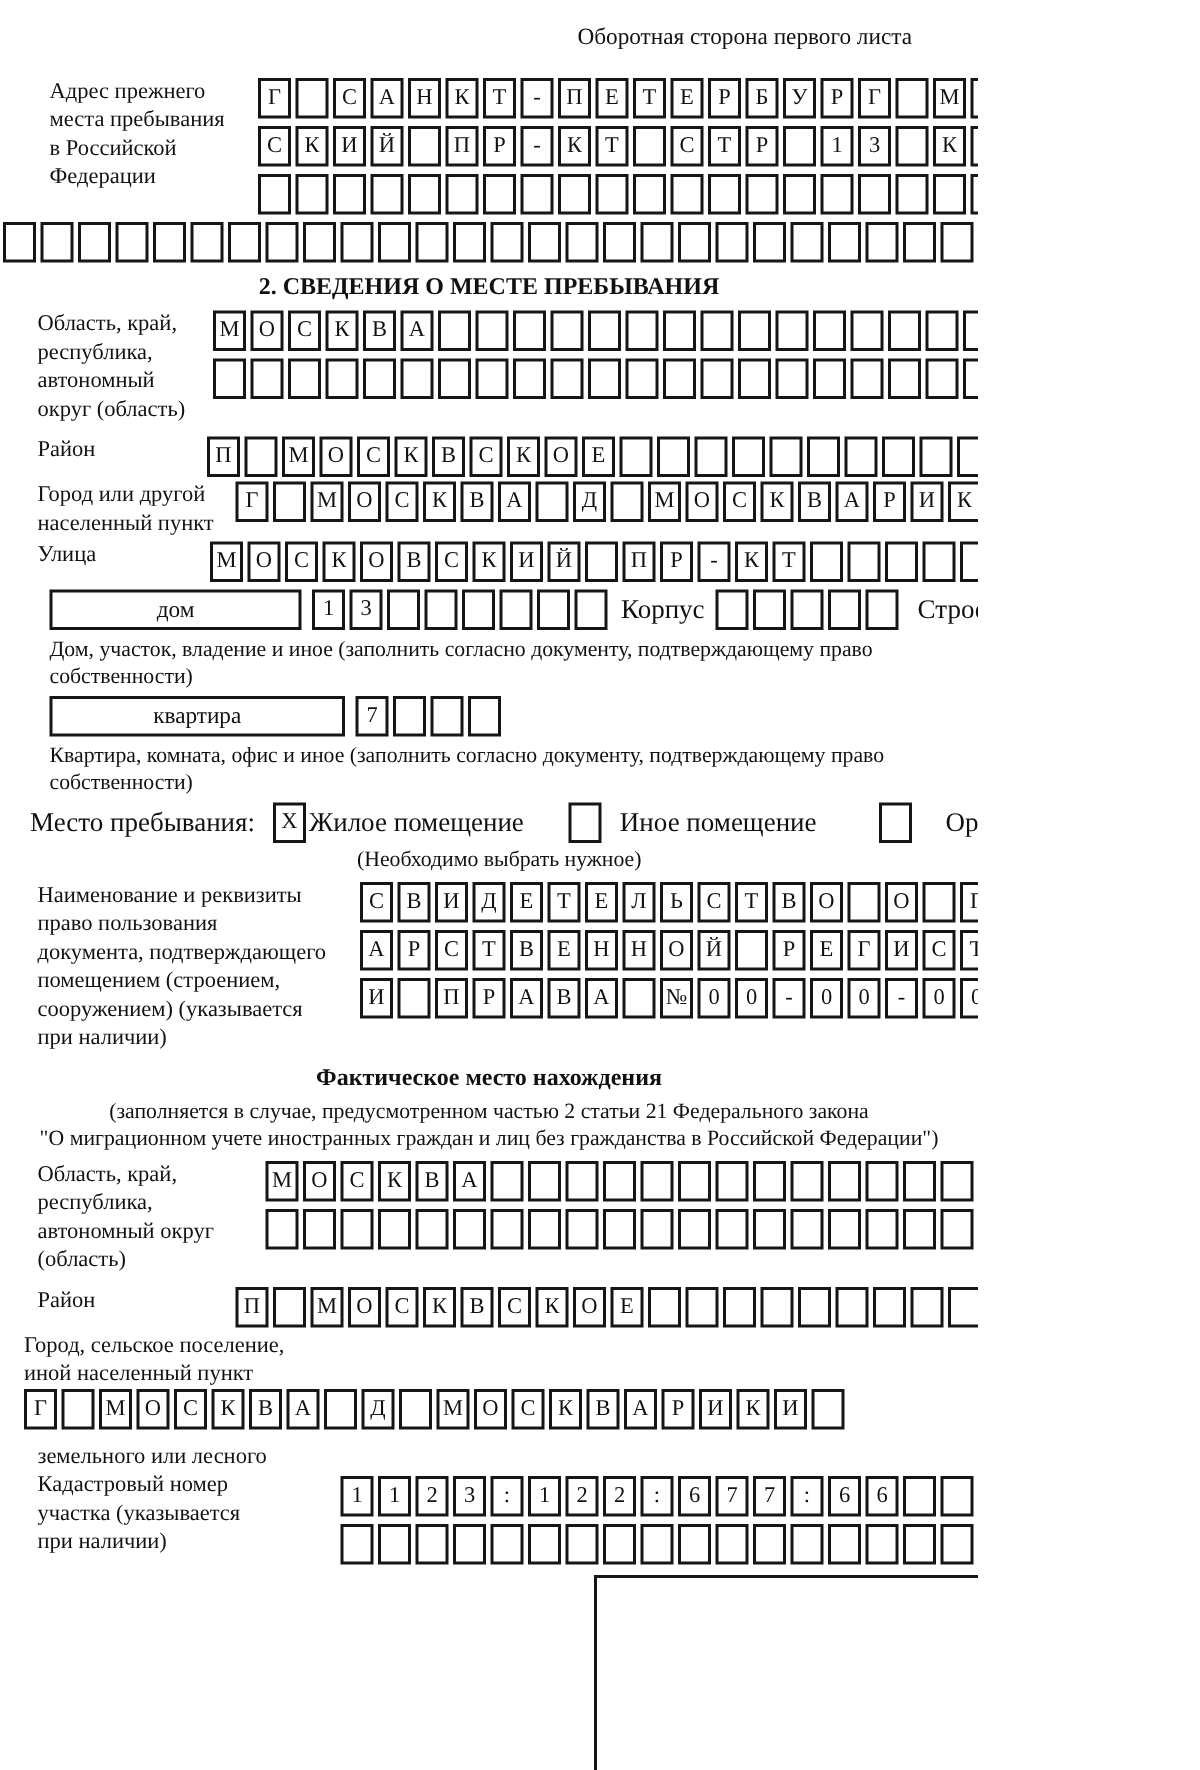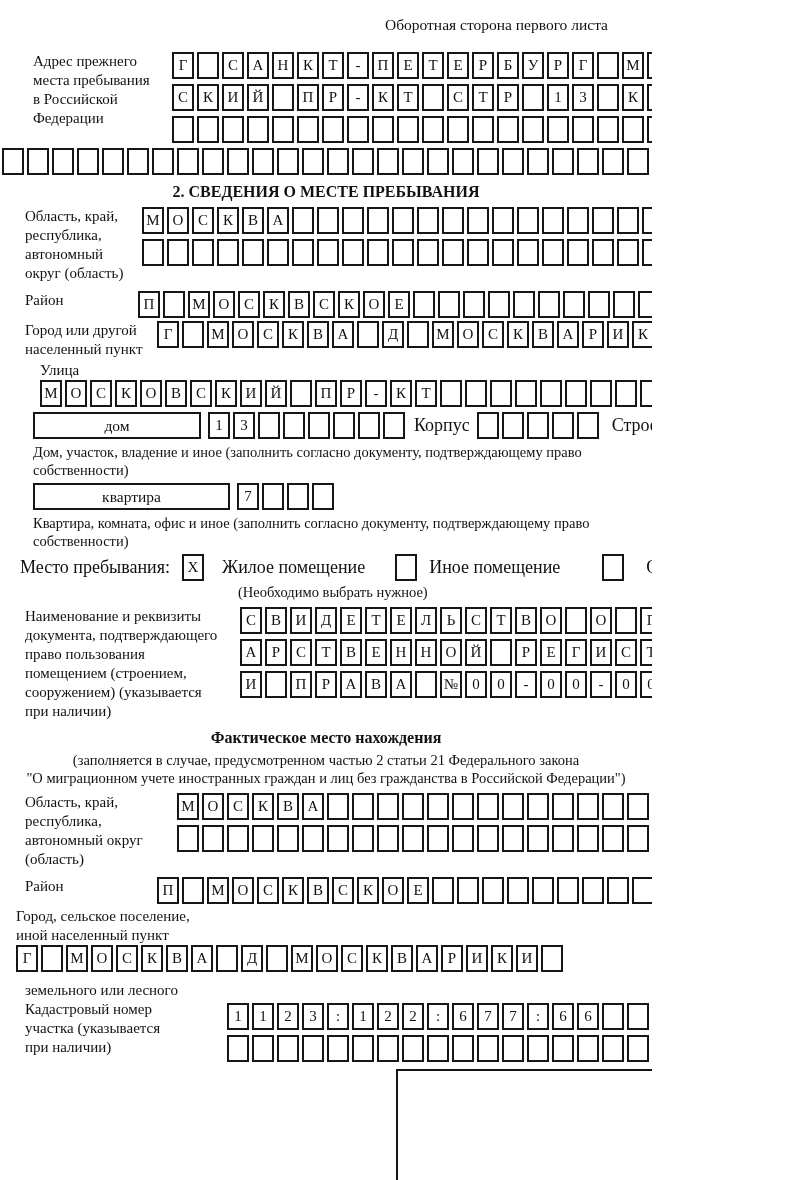--- a/index.html
+++ b/index.html
@@ -276,21 +276,21 @@
         <span class="cell">Р</span>
         <span class="cell">И</span>
         <span class="cell">К</span>
         <span class="cell">И</span>
         <span class="cell"></span>
         <span class="cell"></span>
         <span class="cell"></span>
       </div>
 </div>
 
-<div class="row" style="padding-left:40px;margin-top:2px;flex-direction:column;">
+<div class="row" style="padding-left:25px;margin-top:2px;">
   <div class="label" style="width:115px;flex:0 0 auto;">
     <div>Улица</div>
   </div>
   <div class="cells">
         <span class="cell">М</span>
         <span class="cell">О</span>
         <span class="cell">С</span>
         <span class="cell">К</span>
         <span class="cell">О</span>
         <span class="cell">В</span>
@@ -353,33 +353,33 @@
         <span class="cell"></span>
         <span class="cell"></span>
         <span class="cell"></span>
       </div>
 </div>
 <div class="caption" style="padding-left:33px;margin-top:4px;">Квартира, комната, офис и иное (заполнить согласно документу, подтверждающему право собственности)</div>
 
 <div class="row vcenter" style="padding-left:20px;margin-top:4px;">
   <div class="inline-label">Место пребывания:</div>
   <span class="cell" style="margin-left:12px;">X</span>
-  <div class="inline-label" style="margin-left:18px;">Жилое помещение</div>
+  <div class="inline-label" style="margin-left:2px;">Жилое помещение</div>
   <span class="cell" style="margin-left:30px;"></span>
   <div class="inline-label" style="margin-left:12px;">Иное помещение</div>
   <span class="cell" style="margin-left:42px;"></span>
   <div class="inline-label" style="margin-left:22px;">Организация</div>
 </div>
 <div class="caption" style="padding-left:238px;margin-top:2px;">(Необходимо выбрать нужное)</div>
 
 <div class="row" style="padding-left:25px;margin-top:6px;">
   <div class="label" style="width:215px;flex:0 0 auto;">
     <div>Наименование и реквизиты</div>
+    <div>право пользования</div>
     <div>документа, подтверждающего</div>
-    <div>право пользования</div>
     <div>помещением (строением,</div>
     <div>сооружением) (указывается</div>
     <div>при наличии)</div>
   </div>
   <div class="grid-col">
     <div class="cells">
           <span class="cell">С</span>
           <span class="cell">В</span>
           <span class="cell">И</span>
           <span class="cell">Д</span>

